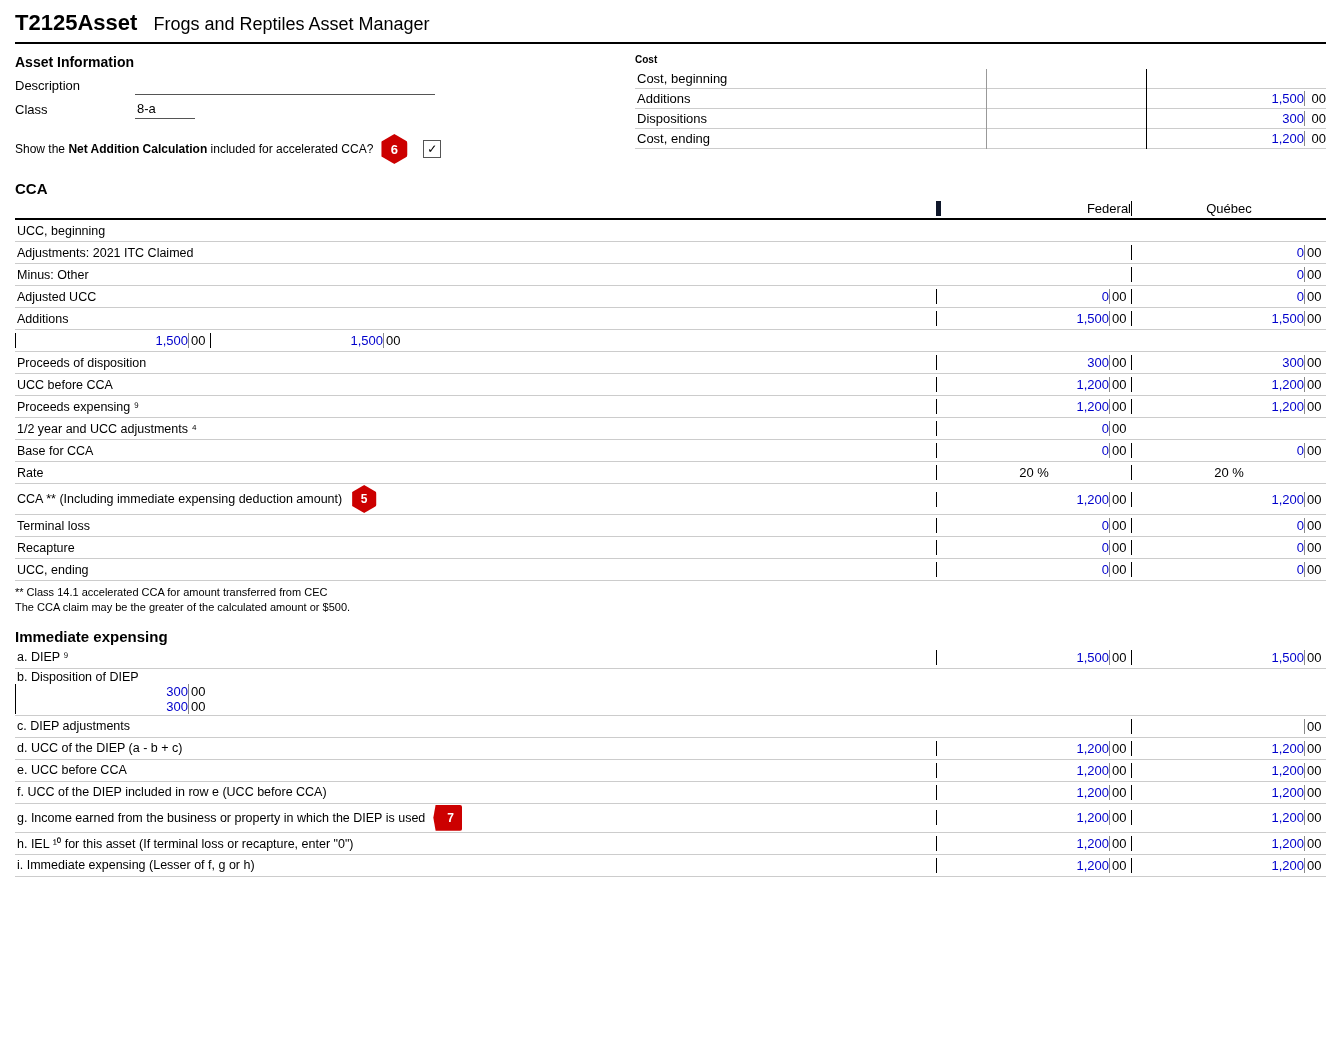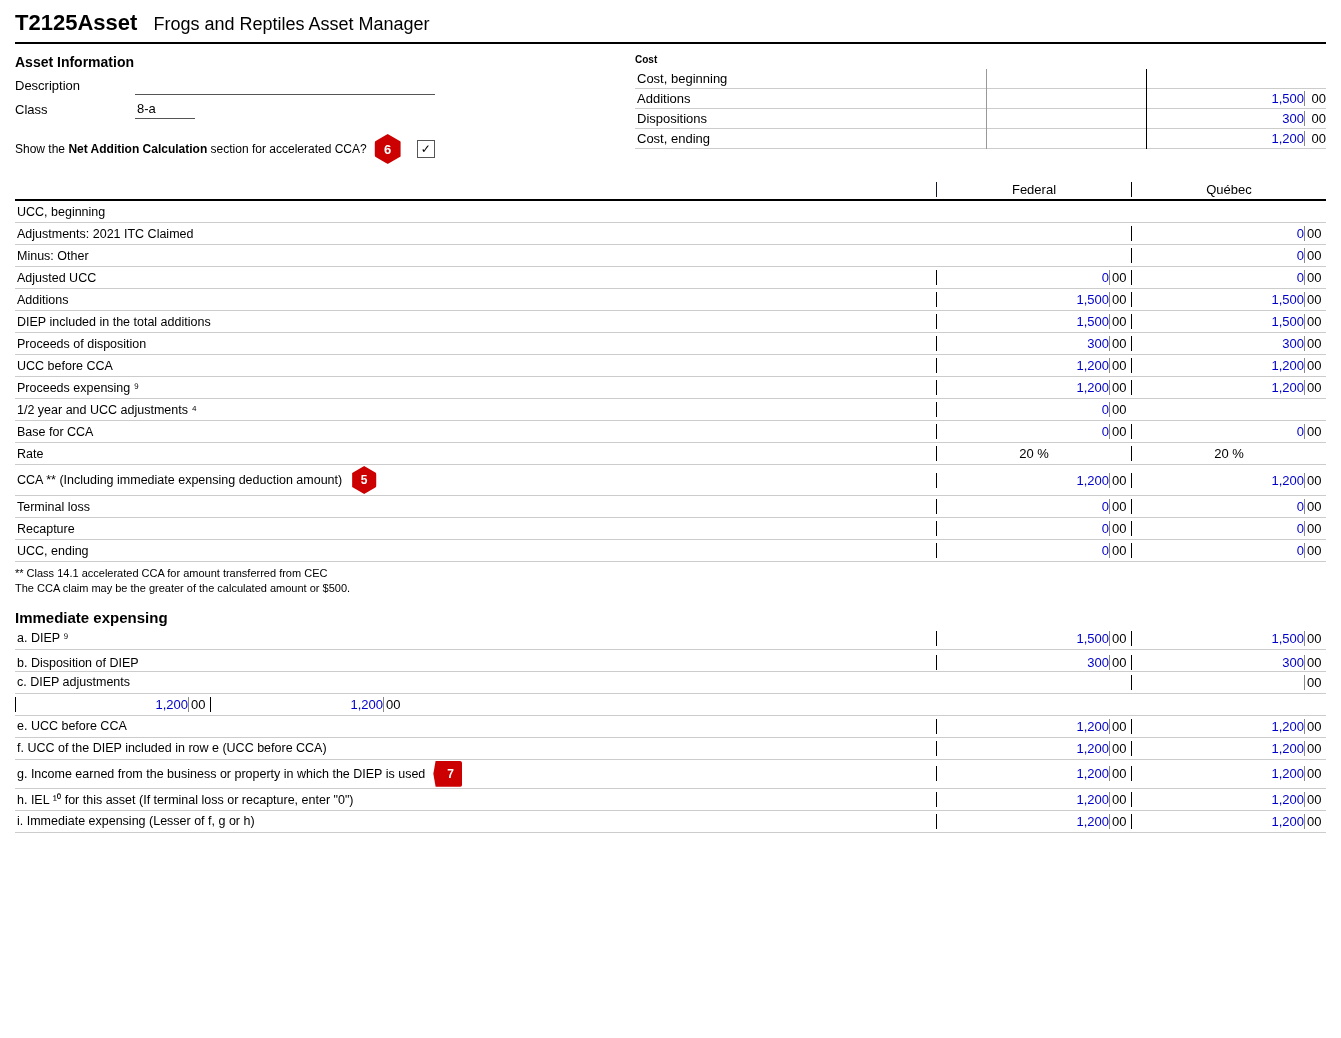--- a/index.html
+++ b/index.html
@@ -150,21 +150,21 @@
       <span class="field-label">Description</span>
       <input type="text" class="field-input" style="width: 300px;" value="">
     </div>
     <div class="field-row">
       <span class="field-label">Class</span>
       <input type="text" class="field-input short" value="8-a" style="">
     </div>
 
     <div class="checkbox-row" style="margin-top:14px;">
       <span class="checkbox-label">
-        Show the <strong>Net Addition Calculation</strong><span> section for accelerated CCA?</span>
+        Show the <strong>Net Addition Calculation</strong><span> included for accelerated CCA?</span>
       </span>
       <span style="display:inline-flex;align-items:center;justify-content:center;background:#cc0000;color:white;font-weight:bold;font-size:13px;width:30px;height:30px;border-radius:50%;margin:0 6px;clip-path:polygon(50% 0%,93% 25%,93% 75%,50% 100%,7% 75%,7% 25%);">6</span>
       <span class="checkbox-wrap">✓</span>
     </div>
   </div>
 
   <div class="top-right">
     <div class="cost-title">Cost</div>
     <table class="cost-table" style="border-collapse:collapse; width:100%;">
       <tbody id="cost-table-body">
@@ -202,24 +202,27 @@
                 <span style="min-width: 22px; border-left: 1px solid rgb(136, 136, 136); padding-left: 2px;">00</span>
               </div>
             </td>
           </tr>
         </tbody>
     </table>
   </div>
 </div>
 
 <div class="cca-section">
+  <div style="display:flex; align-items:center;">
+    <span class="cca-header">CCA</span>
+  </div>
 
   <div style="display:flex; border-bottom:2px solid #000; margin-bottom:0; padding:2px 0;">
     <div style="flex:1;"></div>
-    <div style="width:195px; text-align:center; border-left:1px solid #0f172a; font-size:13px;">Federal</div>
+    <div style="width:195px; text-align:right; border-left:5px solid #0f172a; font-size:13px;">Federal</div>
     <div style="width:195px; text-align:center; border-left:1px solid #000; font-size:13px;">Québec</div>
   </div>
   <div id="cca-rows-container">
       <div style="display: flex; align-items: center; border-bottom: 1px solid rgb(204, 204, 204); min-height: 22px; padding: 1px 0px; position: relative;">
         <div style="flex: 1 1 0%; font-size: 12.5px; padding-left: 2px;">UCC, beginning</div>
         <div style="width: 195px; border-left: 1px solid rgb(0, 0, 0); display: flex; justify-content: flex-end; align-items: center;"></div>
         <div style="width: 195px; border-left: 1px solid rgb(0, 0, 0); display: flex; justify-content: flex-end; align-items: center;"></div>
       </div>
       <div style="display: flex; align-items: center; border-bottom: 1px solid rgb(204, 204, 204); min-height: 22px; padding: 1px 0px; position: relative;">
         <div style="flex: 1 1 0%; font-size: 12.5px; padding-left: 2px;">Adjustments: 2021 ITC Claimed</div>
@@ -253,21 +256,20 @@
         <div style="width: 195px; border-left: 1px solid rgb(0, 0, 0); display: flex; justify-content: flex-end; align-items: center;">
           <span style="color: rgb(0, 0, 204); min-width: 55px; text-align: right;">1,500</span>
           <span style="min-width: 22px; border-left: 1px solid rgb(136, 136, 136); padding-left: 2px;">00</span>
         </div>
         <div style="width: 195px; border-left: 1px solid rgb(0, 0, 0); display: flex; justify-content: flex-end; align-items: center;">
           <span style="color: rgb(0, 0, 204); min-width: 55px; text-align: right;">1,500</span>
           <span style="min-width: 22px; border-left: 1px solid rgb(136, 136, 136); padding-left: 2px;">00</span>
         </div>
       </div>
       <div style="display: flex; align-items: center; border-bottom: 1px solid rgb(204, 204, 204); min-height: 22px; padding: 1px 0px; position: relative;">
-        <div style="flex: 1 1 0%; font-size: 12.5px; padding-left: 2px;">DIEP included in the total additions</div>
         <div style="width: 195px; border-left: 1px solid rgb(0, 0, 0); display: flex; justify-content: flex-end; align-items: center;">
           <span style="color: rgb(0, 0, 204); min-width: 55px; text-align: right;">1,500</span>
           <span style="min-width: 22px; border-left: 1px solid rgb(136, 136, 136); padding-left: 2px;">00</span>
         </div>
         <div style="width: 195px; border-left: 1px solid rgb(0, 0, 0); display: flex; justify-content: flex-end; align-items: center;">
           <span style="color: rgb(0, 0, 204); min-width: 55px; text-align: right;">1,500</span>
           <span style="min-width: 22px; border-left: 1px solid rgb(136, 136, 136); padding-left: 2px;">00</span>
         </div>
       </div>
       <div style="display: flex; align-items: center; border-bottom: 1px solid rgb(204, 204, 204); min-height: 22px; padding: 1px 0px; position: relative;">
@@ -386,40 +388,41 @@
         <div style="flex: 1 1 0%; font-size: 12.5px; padding-left: 2px;">a. DIEP ⁹</div>
         <div style="width: 195px; border-left: 1px solid rgb(0, 0, 0); display: flex; justify-content: flex-end; align-items: center;">
           <span style="color: rgb(0, 0, 204); min-width: 55px; text-align: right;">1,500</span>
           <span style="min-width: 22px; border-left: 1px solid rgb(136, 136, 136); padding-left: 2px;">00</span>
         </div>
         <div style="width: 195px; border-left: 1px solid rgb(0, 0, 0); display: flex; justify-content: flex-end; align-items: center;">
           <span style="color: rgb(0, 0, 204); min-width: 55px; text-align: right;">1,500</span>
           <span style="min-width: 22px; border-left: 1px solid rgb(136, 136, 136); padding-left: 2px;">00</span>
         </div>
       </div>
-      <div style="display: flex; align-items: flex-end; border-bottom: 1px solid rgb(204, 204, 204); min-height: 22px; padding: 1px 0px;">
+      <div style="display: flex; align-items: flex-start; border-bottom: 1px solid rgb(204, 204, 204); min-height: 22px; padding: 1px 0px; flex-direction: column;">
         <div style="flex: 1 1 0%; font-size: 12.5px; padding-left: 2px;">b. Disposition of DIEP</div>
         <div style="width: 195px; border-left: 1px solid rgb(0, 0, 0); display: flex; justify-content: flex-end; align-items: center;">
           <span style="color: rgb(0, 0, 204); min-width: 55px; text-align: right;">300</span>
           <span style="min-width: 22px; border-left: 1px solid rgb(136, 136, 136); padding-left: 2px;">00</span>
         </div>
         <div style="width: 195px; border-left: 1px solid rgb(0, 0, 0); display: flex; justify-content: flex-end; align-items: center;">
           <span style="color: rgb(0, 0, 204); min-width: 55px; text-align: right;">300</span>
           <span style="min-width: 22px; border-left: 1px solid rgb(136, 136, 136); padding-left: 2px;">00</span>
         </div>
       </div>
       <div style="display: flex; align-items: center; border-bottom: 1px solid rgb(204, 204, 204); min-height: 22px; padding: 1px 0px;">
         <div style="flex: 1 1 0%; font-size: 12.5px; padding-left: 2px;">c. DIEP adjustments</div>
         <div style="width: 195px; border-left: 1px solid rgb(0, 0, 0); display: flex; justify-content: flex-end; align-items: center;"></div>
         <div style="width: 195px; border-left: 1px solid rgb(0, 0, 0); display: flex; justify-content: flex-end; align-items: center;">
           <span style="color: rgb(0, 0, 204); min-width: 55px; text-align: right;"></span>
           <span style="min-width: 22px; border-left: 1px solid rgb(136, 136, 136); padding-left: 2px;">00</span>
         </div>
       </div>
       <div style="display: flex; align-items: center; border-bottom: 1px solid rgb(204, 204, 204); min-height: 22px; padding: 1px 0px;">
+        <div style="flex: 1 1 0%; font-size: 12.5px; padding-left: 2px;">d. UCC of the DIEP (a - b + c)</div>
         <div style="width: 195px; border-left: 1px solid rgb(0, 0, 0); display: flex; justify-content: flex-end; align-items: center;">
           <span style="color: rgb(0, 0, 204); min-width: 55px; text-align: right;">1,200</span>
           <span style="min-width: 22px; border-left: 1px solid rgb(136, 136, 136); padding-left: 2px;">00</span>
         </div>
         <div style="width: 195px; border-left: 1px solid rgb(0, 0, 0); display: flex; justify-content: flex-end; align-items: center;">
           <span style="color: rgb(0, 0, 204); min-width: 55px; text-align: right;">1,200</span>
           <span style="min-width: 22px; border-left: 1px solid rgb(136, 136, 136); padding-left: 2px;">00</span>
         </div>
       </div>
       <div style="display: flex; align-items: center; border-bottom: 1px solid rgb(204, 204, 204); min-height: 22px; padding: 1px 0px;">

